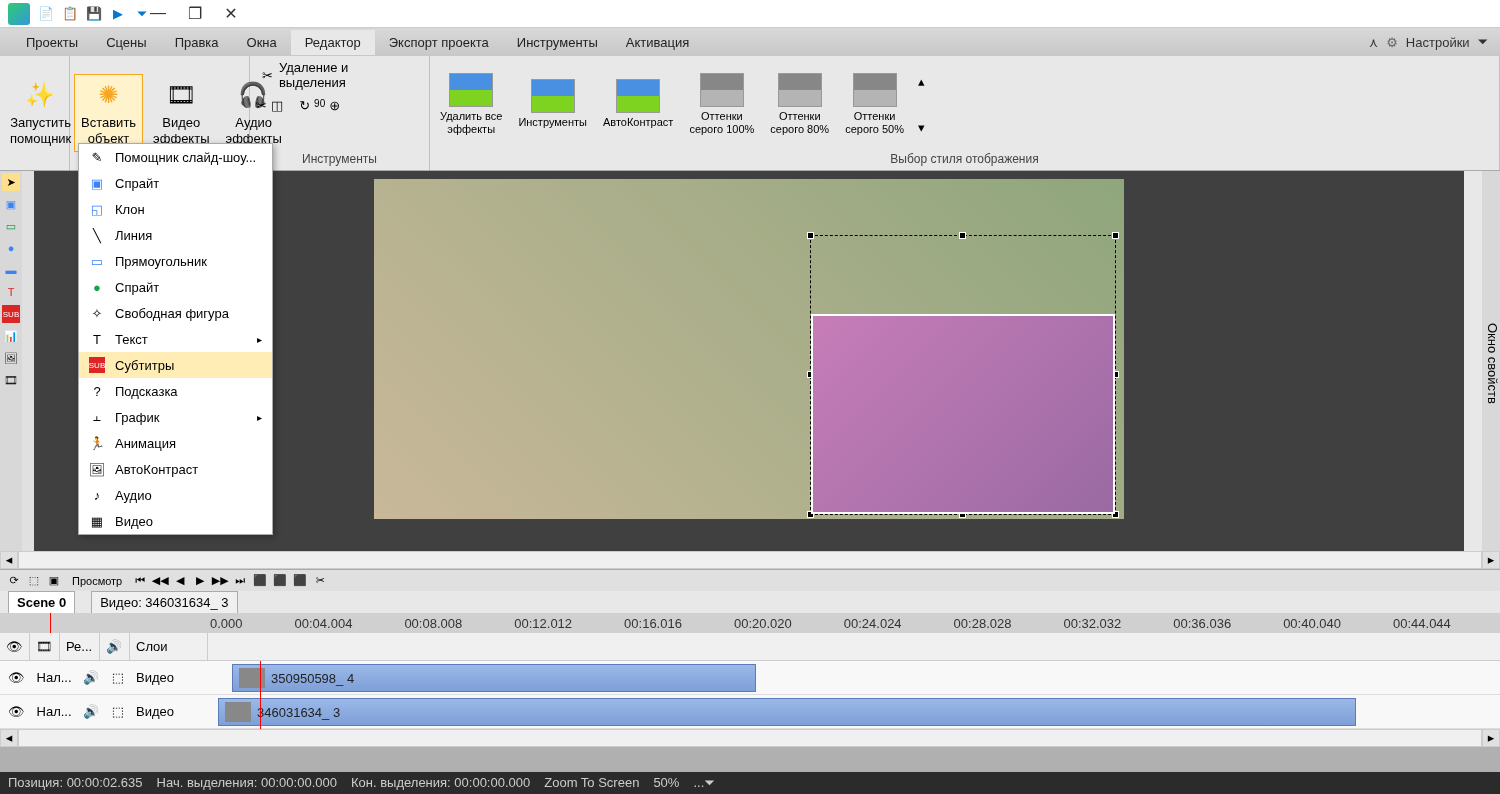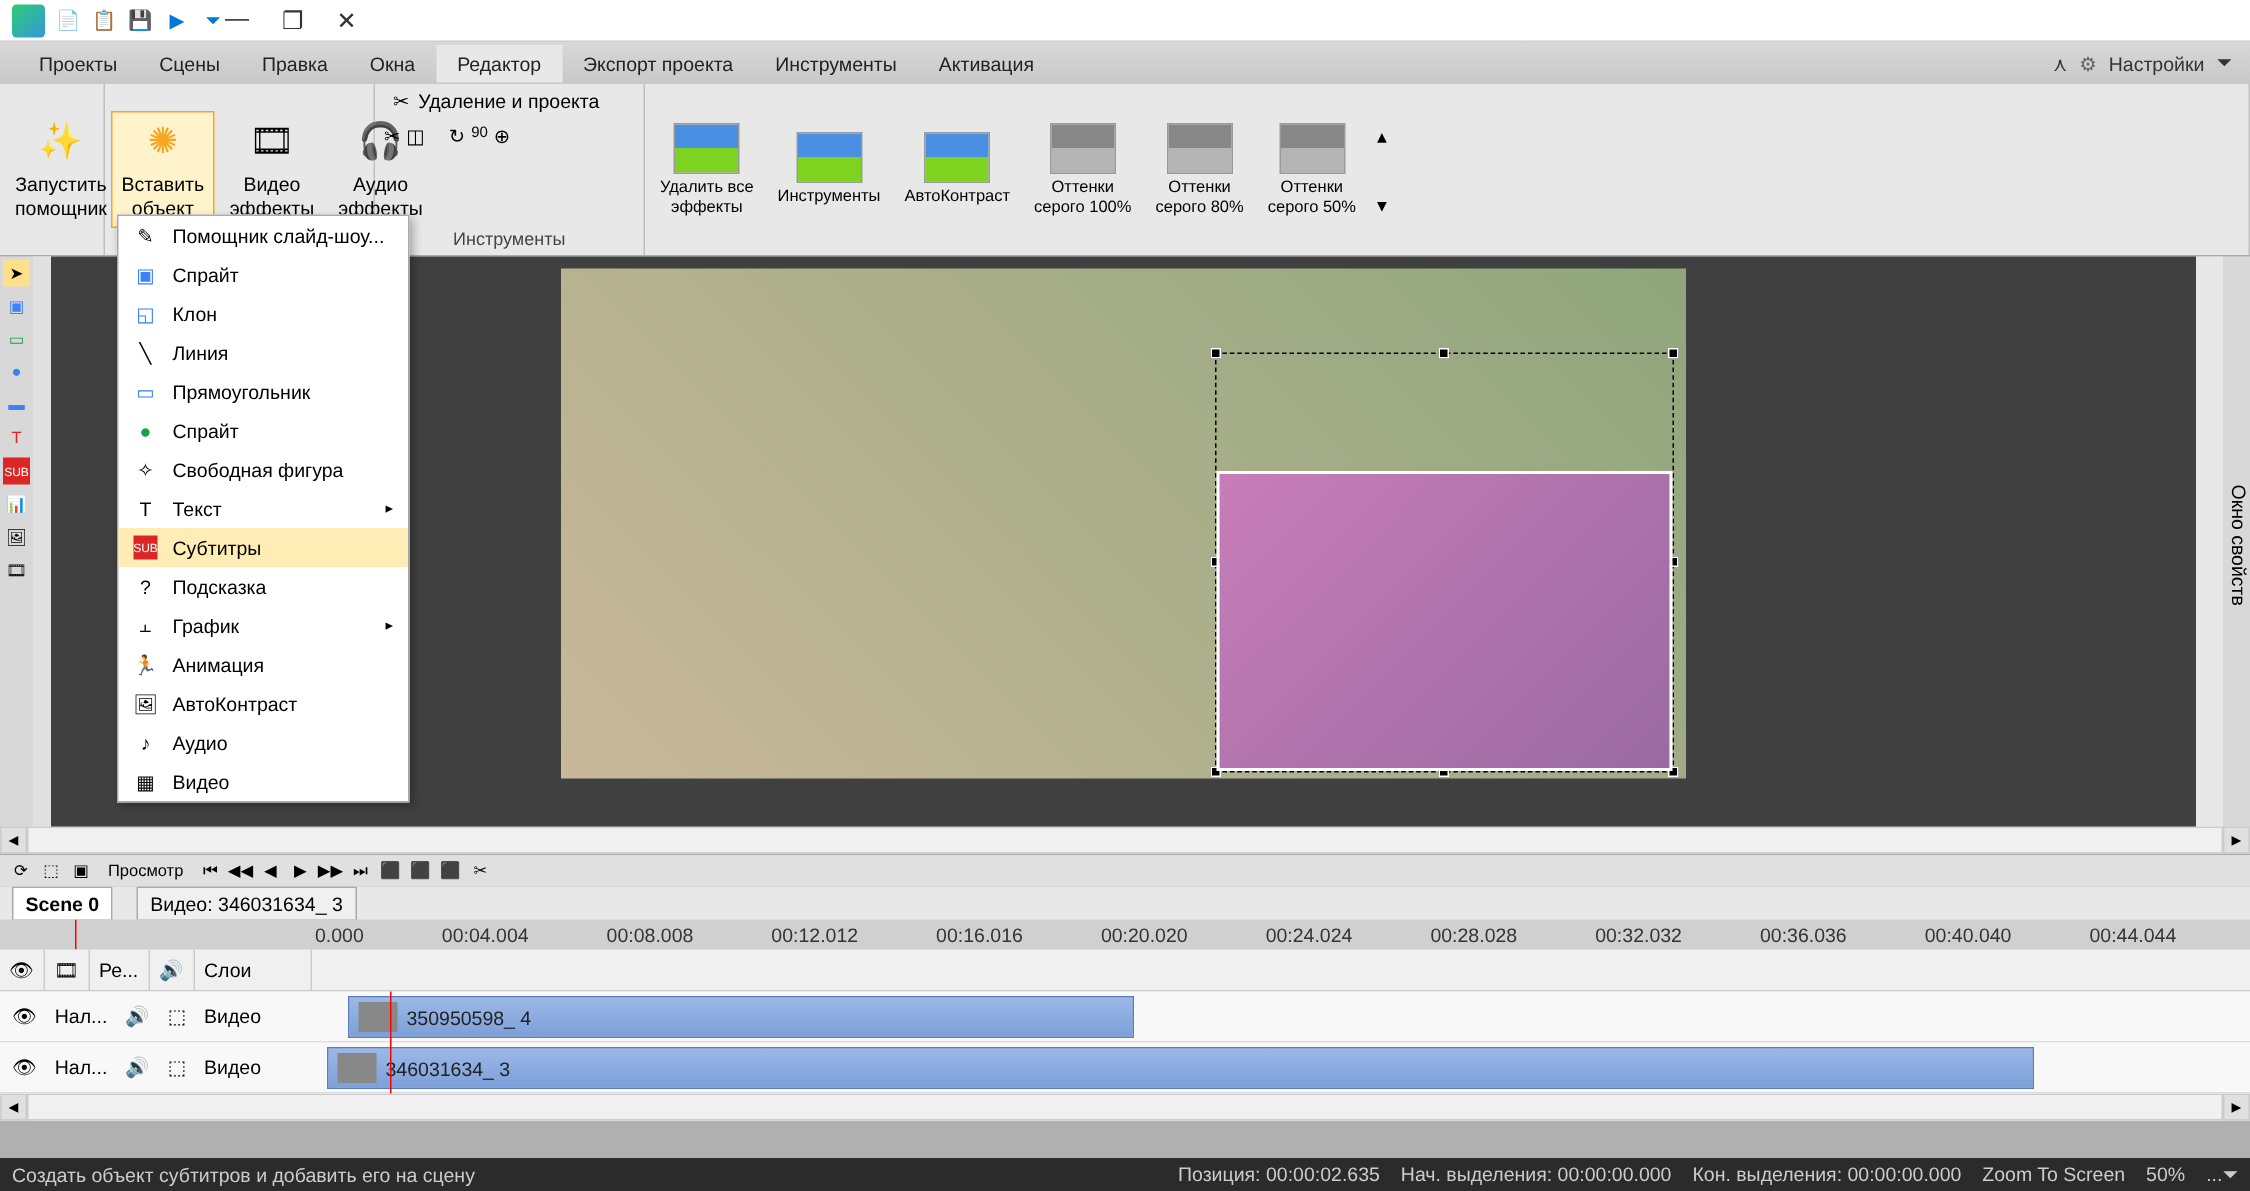--- a/index.html
+++ b/index.html
@@ -151,21 +151,21 @@
         <div class="ico">🎧</div>
         <span>Аудио</span>
         <span>эффекты</span>
       </div>
     </div>
   </div>
   <div class="rgroup" style="width:180px">
     <div class="body" style="flex-direction:column;align-items:stretch">
       <div class="delrow">
         <span>✂</span>
-        <span>Удаление и проекта</span>
+        <span>Удаление и выделения</span>
       </div>
       <div class="toolrow">
         <span>✂</span>
         <span>◫</span>
         <span style="width:8px"></span>
         <span>↻</span>
         <span style="font-size:10px">90</span>
         <span>⊕</span>
       </div>
     </div>
@@ -196,20 +196,21 @@
         <div class="styleitem">
           <div class="thumb gray"></div>
           <div class="t">Оттенки<br>серого 50%</div>
         </div>
         <div style="display: flex; flex-direction: column; gap: 8px; padding: 4px;">
           <span>▴</span>
           <br>
           <span>▾</span>
         </div>
       </div>
+    <div class="lbl">Выбор стиля отображения</div>
   </div>
 </div>
 
 <div class="workspace">
   <div class="rulerh"></div>
   <div class="lefttools">
     <span style="background:#ffe08a">➤</span>
     <span style="color:#3b82f6">▣</span>
     <span style="color:#16a34a">▭</span>
     <span style="color:#3b82f6">●</span>
@@ -401,21 +402,20 @@
       <div class="playhead" style="position: absolute; left: 260px; top: 0px; bottom: 0px; width: 1px; background: red;"></div>
     </div>
   <div class="scroll-h">
     <div class="btn">◂</div>
     <div class="track"></div>
     <div class="btn">▸</div>
   </div>
 </div>
 
 <div class="statusbar">
-  <div class="sleft">Создать объект субтитров и добавить его на сцену</div>
   <div class="sright">
     <span><span>Позиция:</span>&nbsp;<span>00:00:02.635</span></span>
     <span><span>Нач. выделения:</span>&nbsp;<span>00:00:00.000</span></span>
     <span><span>Кон. выделения:</span>&nbsp;<span>00:00:00.000</span></span>
     <span>Zoom To Screen</span>
     <span>50%</span>
     <span>...⏷</span>
   </div>
 </div>
 

